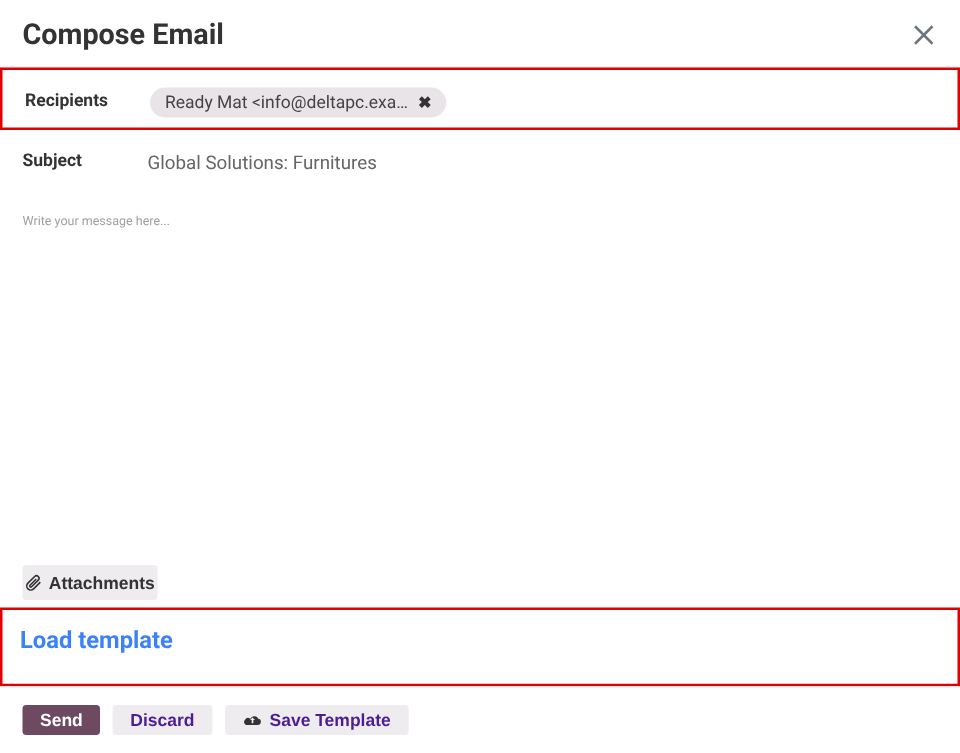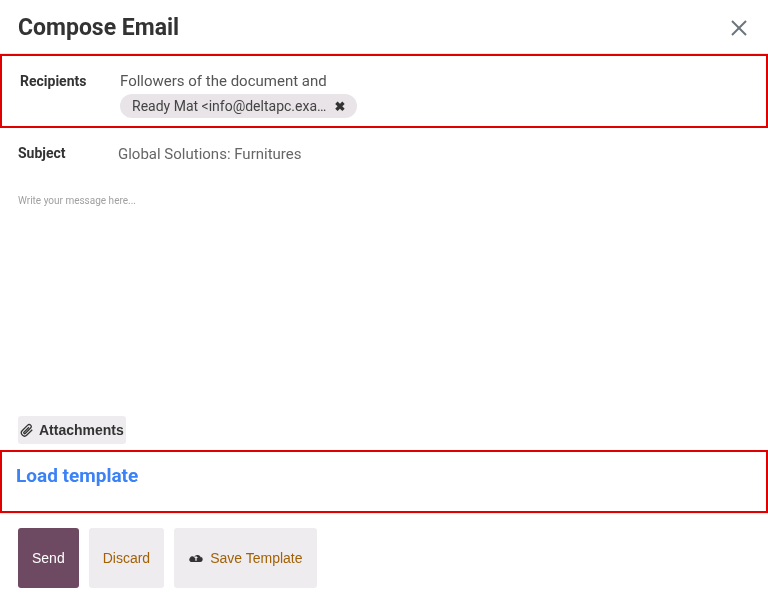--- a/index.html
+++ b/index.html
@@ -134,30 +134,30 @@
   }
   .footer {
     border-top: 1px solid #e9ecef;
     padding: 14px 18px;
     display: flex;
     gap: 10px;
   }
   .btn {
     border: none;
     border-radius: 3px;
-    padding: 22px 14px;
-    font-size: 14px;
-    font-weight: 400;
+    padding: 4px 14px;
+    font-size: 14px;
+    font-weight: 700;
     cursor: pointer;
     display: inline-flex;
     align-items: center;
     gap: 6px;
   }
   .btn-primary { background: #6e4a62; color: #fff; }
-  .btn-secondary { background: #efecef; color: #a16207; }
+  .btn-secondary { background: #efecef; color: #4c1d95; }
 </style>
 </head>
 <body>
 
 <div class="modal">
 
   <div class="header">
     <h1>Compose Email</h1>
     <button class="close-btn">
       <svg width="18" height="18" viewBox="0 0 18 18">
@@ -166,21 +166,20 @@
       </svg>
     </button>
   </div>
 
   <div class="body">
 
     <div class="field-block highlight">
       <div class="row">
         <div class="label">Recipients</div>
         <div class="value-col">
-          <div class="followers-line">Followers of the document and</div>
           <span class="chip">
             <span class="chip-text">Ready Mat &lt;info@deltapc.exa…</span>
             <span class="chip-x">✖</span>
           </span>
         </div>
       </div>
     </div>
 
     <div class="field-block">
       <div class="row">

